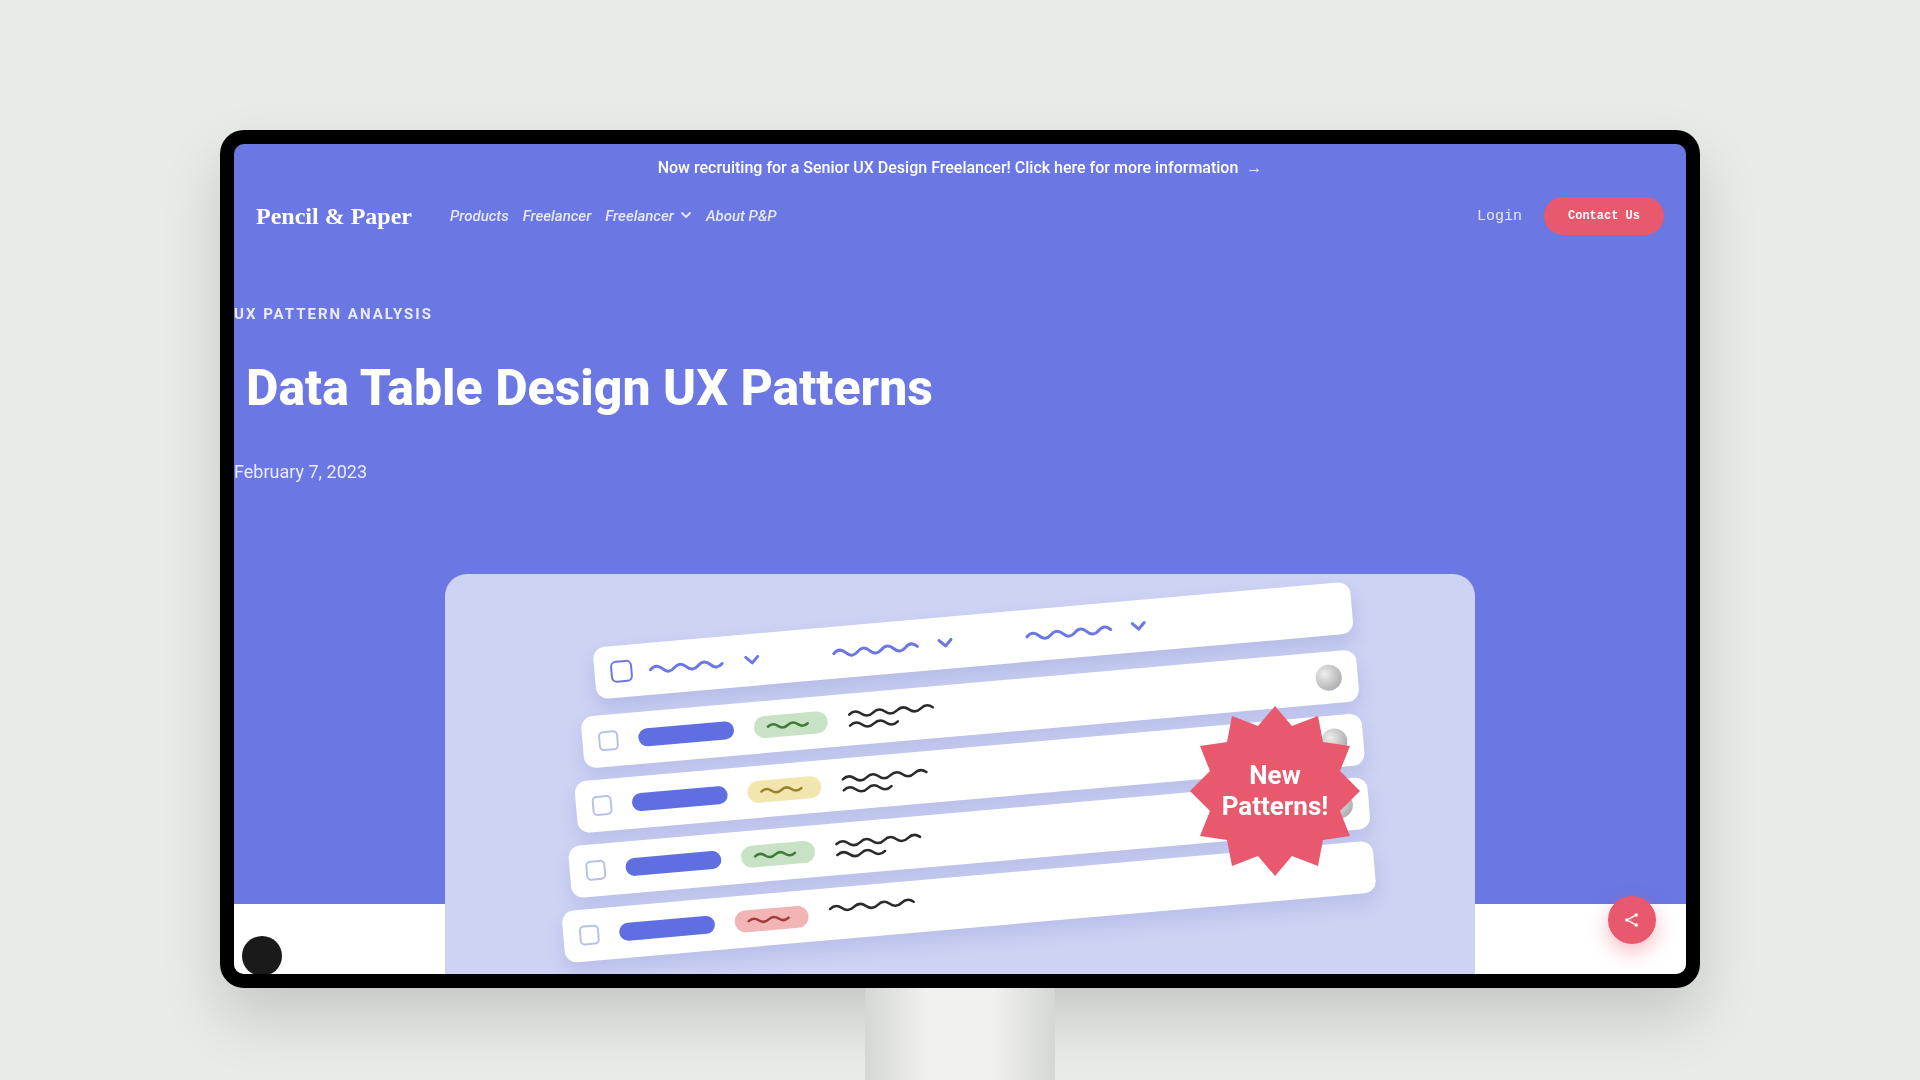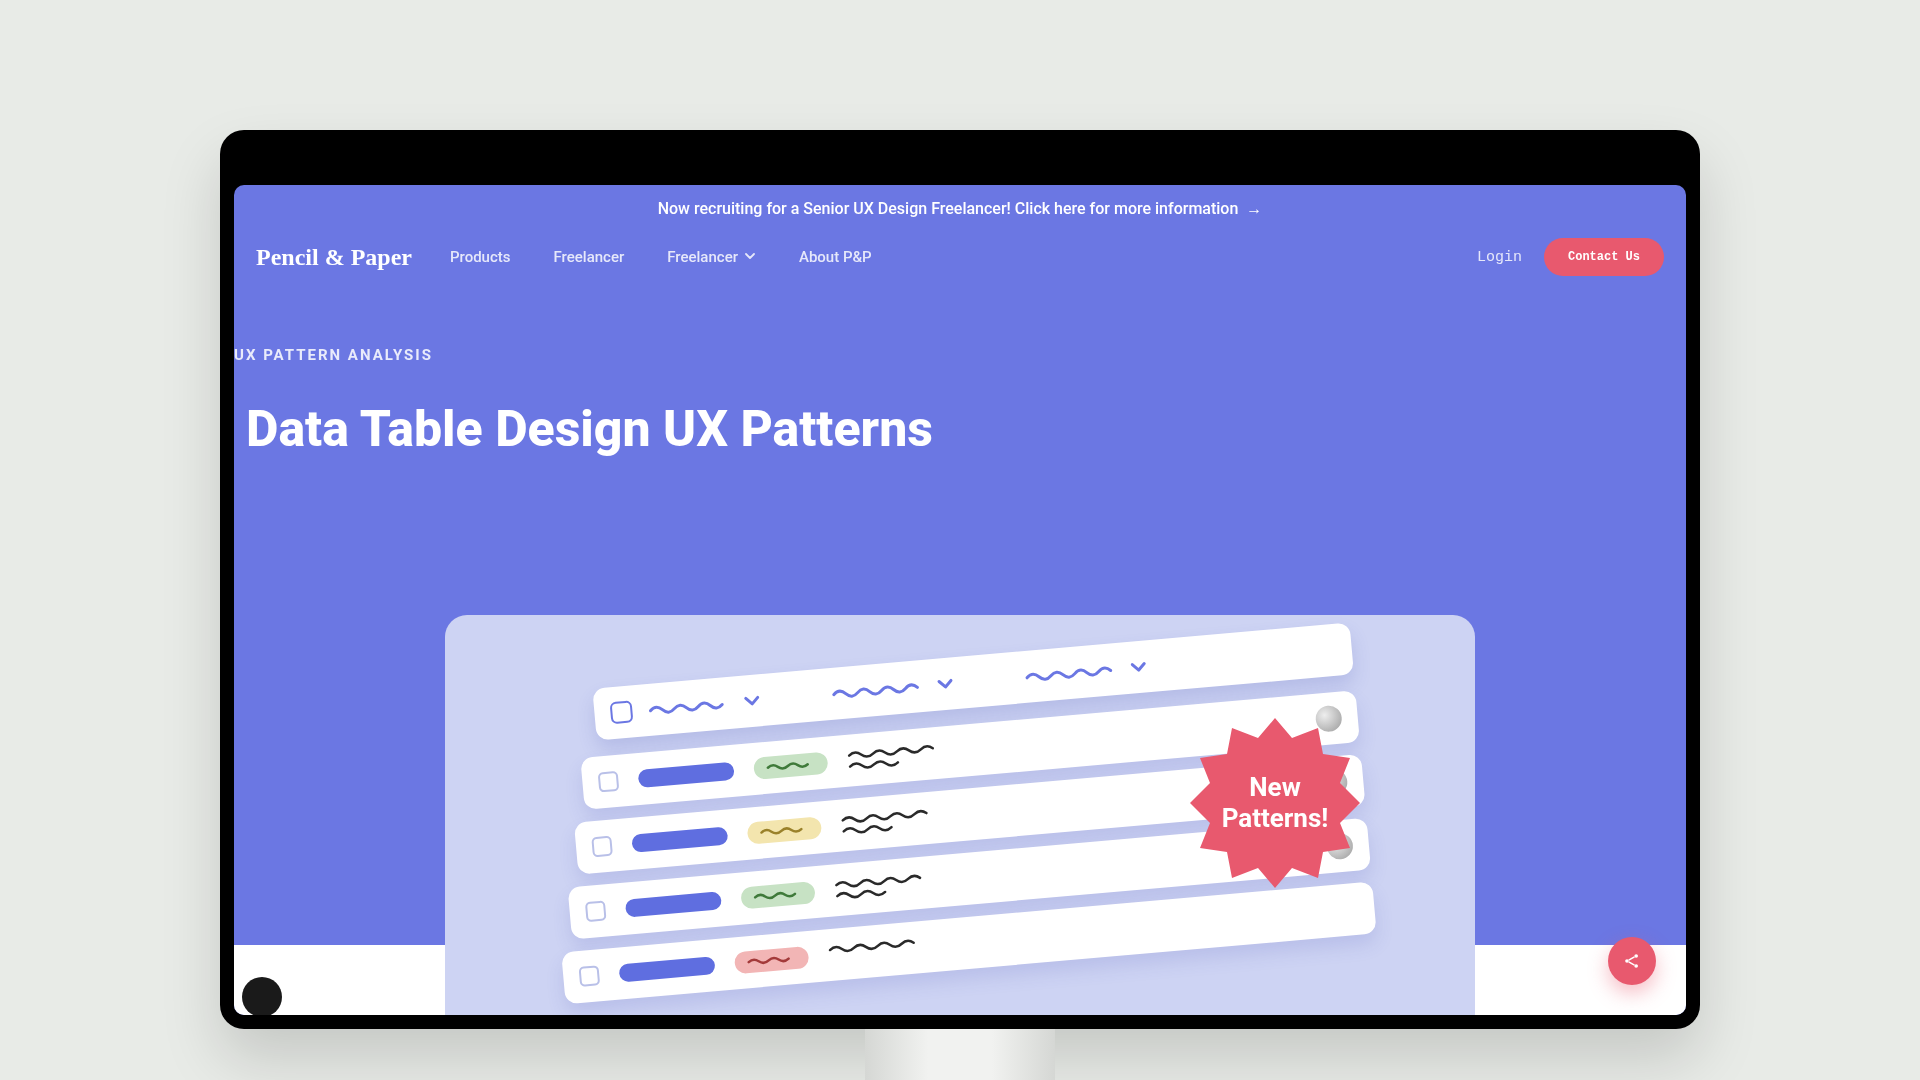--- a/index.html
+++ b/index.html
@@ -31,21 +31,20 @@
     padding: 14px;
     box-shadow: 0 30px 60px rgba(0,0,0,0.15);
   }
   .screen {
     position: relative;
     width: 100%;
     height: 830px;
     border-radius: 10px;
     overflow: hidden;
     background: #6b77e3;
-    margin-top: 41px;
   }
   .stand {
     width: 190px;
     height: 120px;
     margin: 0 auto;
     background: linear-gradient(to right, #d5d7d4, #f1f2f0, #f1f2f0, #d5d7d4);
   }
 
   
   .announce {
@@ -66,21 +65,21 @@
     gap: 26px;
   }
   .logo {
     font-family: Georgia, "Times New Roman", serif;
     color: #fff;
     font-size: 24px;
     font-weight: 700;
     margin-right: 12px;
     white-space: nowrap;
   }
-  .nav-links { display: flex; gap: 43px; align-items: flex-end; }
+  .nav-links { display: flex; gap: 14px; align-items: flex-end; font-style: italic; }
   .nav-link {
     color: #e6e8fa;
     font-size: 15px;
     font-weight: 500;
     cursor: pointer;
     display: flex;
     align-items: center;
     gap: 6px;
   }
   .chev { display:inline-block; }
@@ -197,21 +196,21 @@
   .pill.tag.yellow { background: #f3e5ae; }
   .pill.tag.red    { background: #f2b5b5; }
   .squig { flex-shrink:0; }
   .squig svg{ display:block; }
   .avatar { width:26px; height:26px; border-radius:50%; background: radial-gradient(circle at 35% 35%, #eee, #999); flex-shrink:0; margin-left:auto; }
 
   
   .burst {
     position: absolute;
     right: 115px;
-    top: 103px;
+    top: 132px;
     width: 170px; height: 170px;
     display:flex; align-items:center; justify-content:center;
     text-align:center;
   }
   .burst svg { position:absolute; inset:0; }
   .burst-text {
     position: relative;
     color: #fff;
     font-weight: 700;
     font-size: 26px;
@@ -277,20 +276,21 @@
           </div>
           <div class="nav-right">
             <div class="login">Login</div>
             <div class="cta">Contact Us</div>
           </div>
         </div>
 
         <div class="hero">
           <div class="eyebrow">UX PATTERN ANALYSIS</div>
           <div class="title">Data Table Design UX Patterns</div>
+          <div class="date">February 7, 2023</div>
         </div>
 
         <div class="white-strip"></div>
 
         <div class="card">
           <div class="illus">
             <div class="hrow">
               <div class="hsquare"></div>
               <span class="wavy">
                   <svg width="80" height="14">

